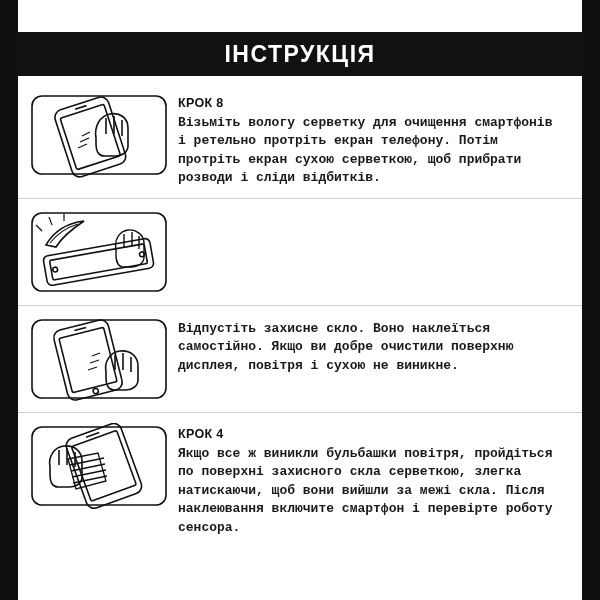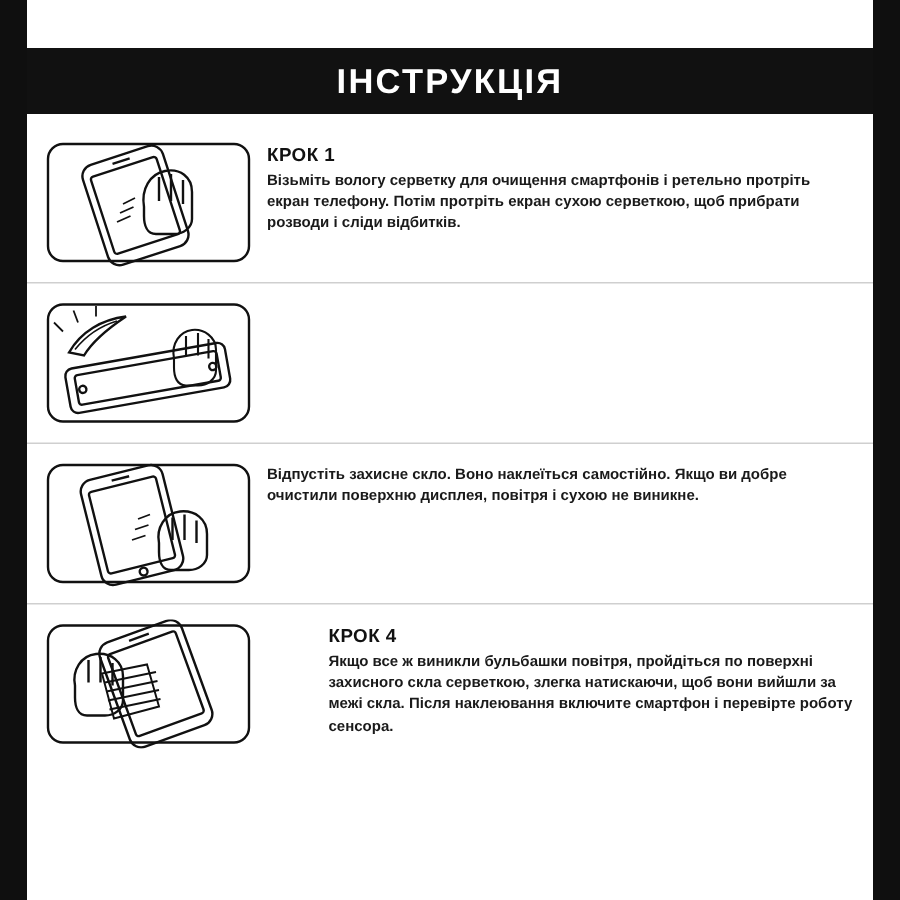--- a/index.html
+++ b/index.html
@@ -62,21 +62,21 @@
   }
 
   .step {
     display: flex;
     align-items: flex-start;
     padding: 10px 6px 10px 10px;
     border-bottom: 1px solid #cfcfcf;
     min-height: 86px;
     box-sizing: border-box;
   }
-  .step.last { border-bottom: none; gap: 41px; }
+  .step.last { border-bottom: none; }
 
   .illus {
     width: 142px;
     min-width: 142px;
     height: 86px;
     position: relative;
     margin-right: 8px;
     flex: 0 0 auto;
   }
   .illus svg { display: block; }
@@ -86,25 +86,26 @@
     padding-right: 4px;
   }
   .step-label {
     font-size: 12.5px;
     font-weight: bold;
     color: #111;
     margin-bottom: 4px;
     letter-spacing: 0.3px;
   }
   .step-body {
-    font-size: 10px;
+    font-size: 13px;
     line-height: 1.42;
     color: #1a1a1a;
     font-weight: 600;
     max-width: 382px;
+    font-family: Liberation Mono, monospace;
   }
 </style>
 </head>
 <body>
 
 <div class="page">
 
   <div class="side-bar left"></div>
   <div class="side-bar right"></div>
 
@@ -134,21 +135,21 @@
               </g>
               <g stroke-width="1.2">
                 <path d="M54 44 l8 -4"></path>
                 <path d="M52 50 l9 -4"></path>
                 <path d="M50 56 l9 -4"></path>
               </g>
             </g>
           </svg>
         </div>
         <div class="step-text">
-          <div class="step-label">КРОК 1</div>
+          <div class="step-label">КРОК 8</div>
           <div class="step-body">Візьміть вологу серветку для очищення смартфонів і ретельно протріть екран телефону. Потім протріть екран сухою серветкою, щоб прибрати розводи і сліди відбитків.</div>
         </div>
       </div>
 
       <div class="step">
         <div class="illus">
           <svg width="142" height="86" viewBox="0 0 142 86">
             <g fill="none" stroke="#111" stroke-width="1.6">
               <rect x="4" y="4" width="134" height="78" rx="10"></rect>
               <g transform="rotate(-10 70 50)">

